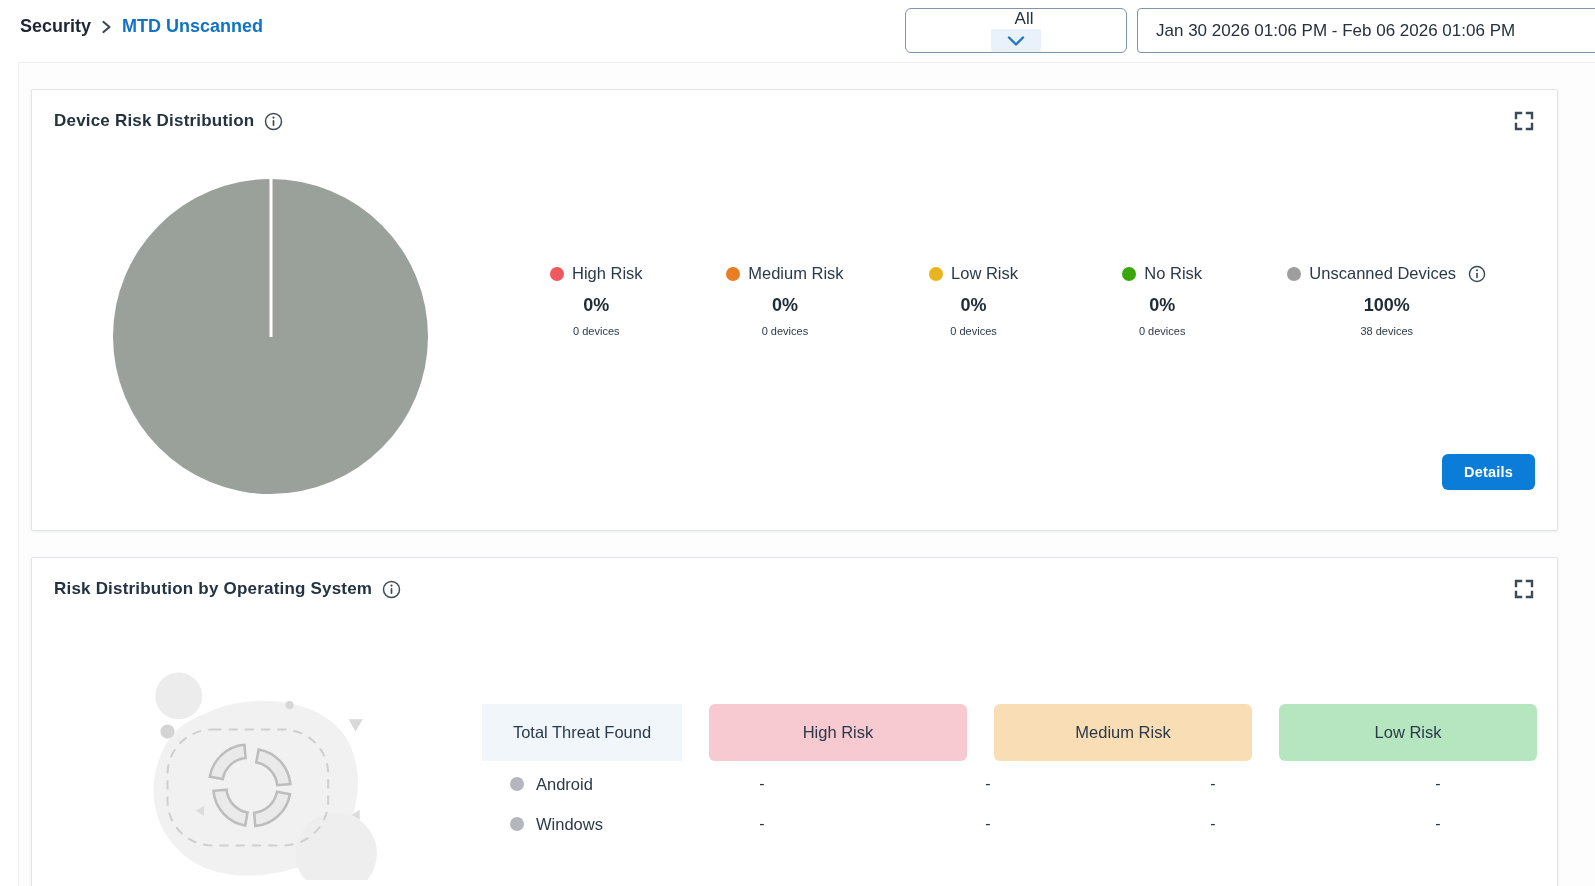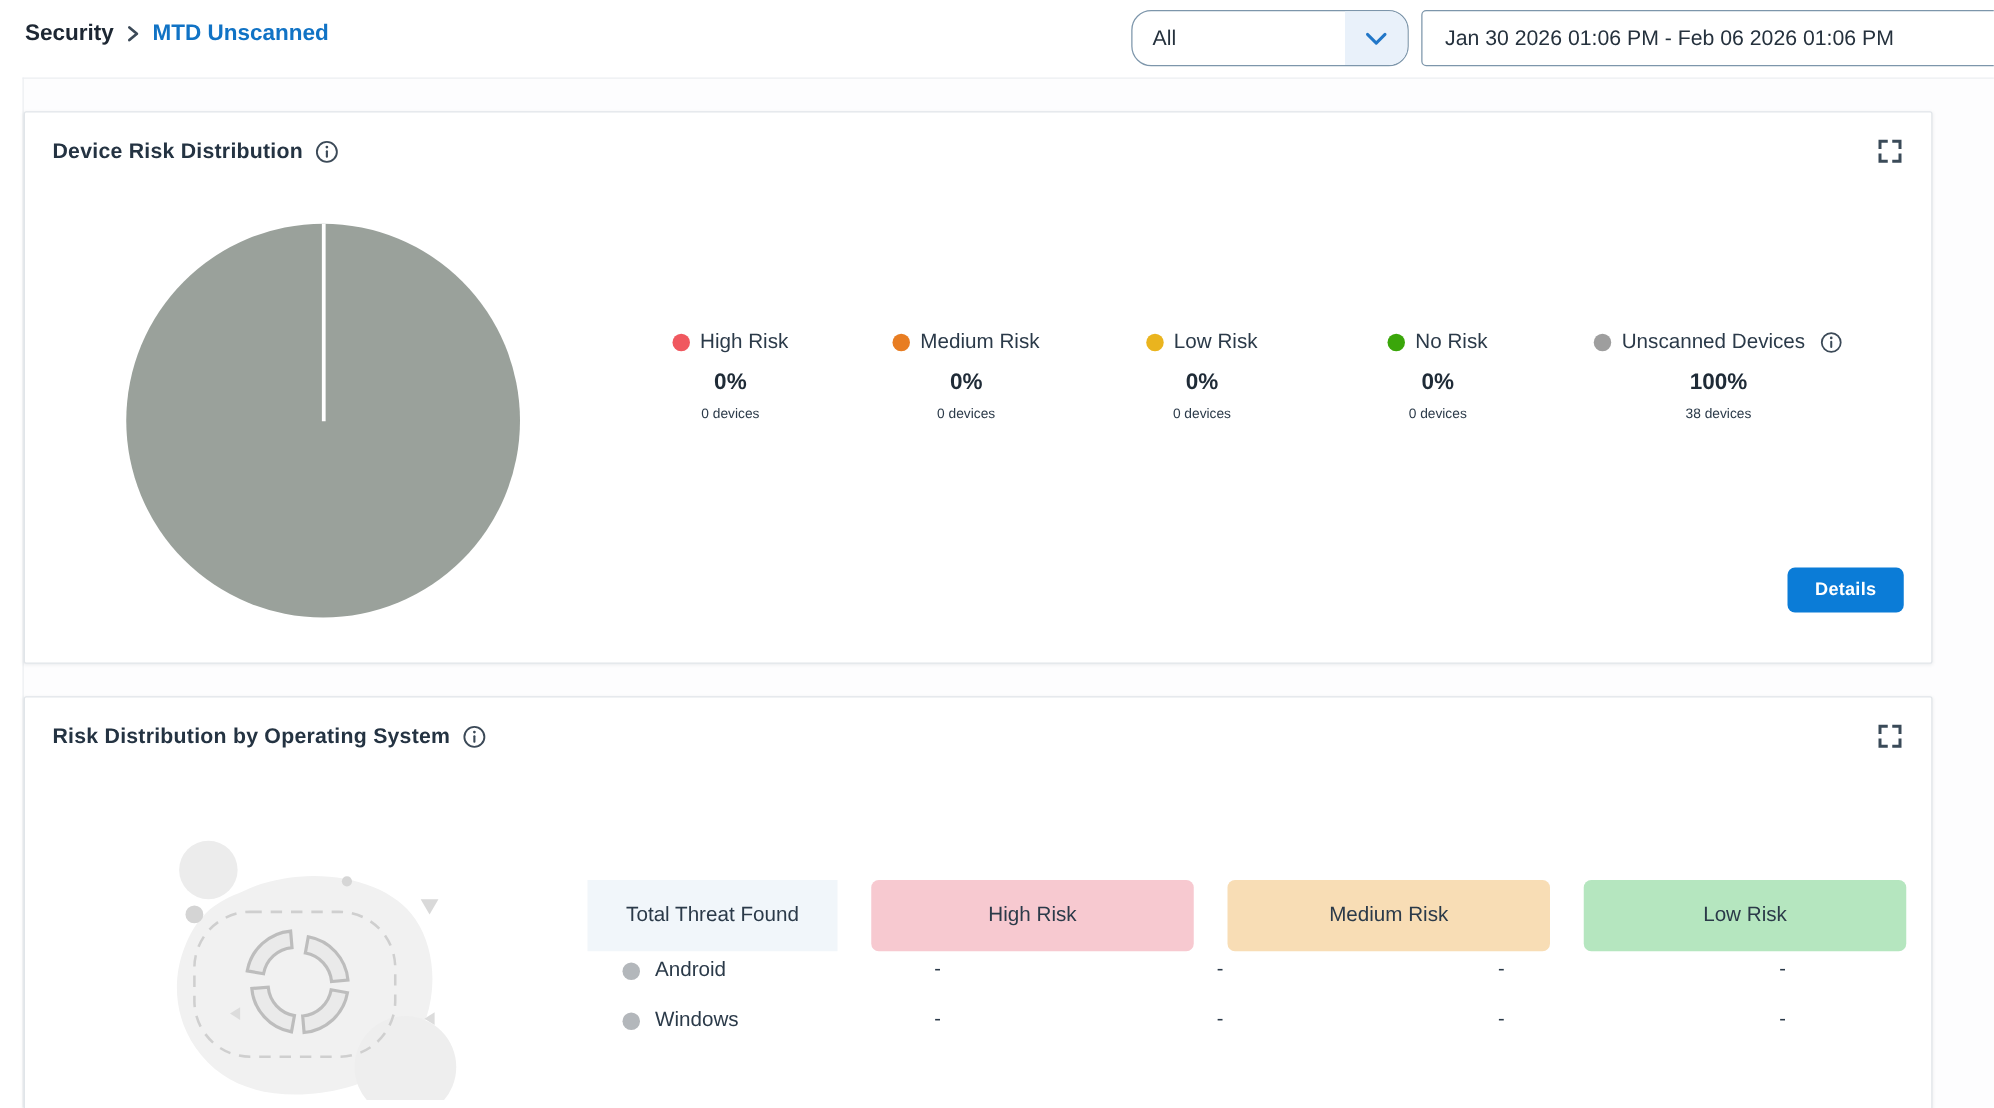--- a/index.html
+++ b/index.html
@@ -7,35 +7,35 @@
     font-family:"Liberation Sans","DejaVu Sans",sans-serif; color:#27323e; }
 
   
   .topbar { position:relative; height:62px; background:#ffffff; }
   .breadcrumb { position:absolute; left:20px; top:16px; display:flex; align-items:center; gap:10px; }
   .crumb-section { font-size:18px; font-weight:bold; color:#1d2733; }
   .crumb-sep { display:flex; align-items:center; }
   .crumb-page { font-size:18px; font-weight:bold; color:#1173c5; cursor:pointer; }
 
   .scope-select { position:absolute; left:905px; top:8px; width:222px; height:45px;
-    border:1px solid #7d96ab; border-radius:16px; background:#ffffff; display:flex;
-    align-items:center; cursor:pointer; overflow:hidden; }
+    border:1px solid #7d96ab; border-radius:6px; background:#ffffff; display:flex;
+    align-items:center; cursor:pointer; overflow:hidden;flex-direction:column; }
   .scope-value { flex:1; padding-left:16px; font-size:17px; color:#25313d; }
   .scope-caret { width:50px; height:100%; background:#e9f1fa; display:flex; align-items:center; justify-content:center; }
 
   .date-range { position:absolute; left:1137px; top:8px; width:480px; height:45px;
     border:1px solid #7d96ab; border-radius:4px; background:#ffffff; display:flex;
     align-items:center; padding:0 18px; font-size:17px; color:#25313d; cursor:pointer; }
 
   
   .panel { position:absolute; top:62px; left:18px; right:0; bottom:0;
     background:#fdfdfe; border-top:1px solid #ebeef1; border-left:1px solid #ebeef1; }
 
   .card { background:#ffffff; border:1px solid #e1e5e9; border-radius:2px;
-    box-shadow:0 1px 3px rgba(40,50,60,.08); width:1527px; position:relative; }
+    box-shadow:0 1px 3px rgba(40,50,60,.08); margin-left:12px; width:1527px; position:relative; }
   .card-head { display:flex; align-items:center; padding:20px 22px 0 22px; }
   .card-title { font-size:17px; font-weight:bold; color:#243342; letter-spacing:.2px; }
   .info-icon { margin-left:10px; display:flex; align-items:center; }
   .expand-btn { margin-left:auto; cursor:pointer; display:flex; align-items:center; }
 
   
   .card-risk { margin-top:26px; height:442px; }
   .risk-body { position:relative; height:380px; }
   .pie-wrap { position:absolute; left:81px; top:47px; width:315px; height:315px; }
   .pie { width:315px; height:315px; border-radius:50%; position:relative; }
@@ -60,21 +60,21 @@
   .os-body { display:flex; }
   .illus-box { width:450px; display:flex; justify-content:center; padding-top:40px; }
   .os-table { flex:1; margin:104px 20px 0 0; }
   .tbl-header { display:flex; height:57px; }
   .hd-os { width:180px; background:#f1f6fa; display:flex; flex-direction:column;
     justify-content:center; padding-left:30px; font-size:16.5px; color:#2b3a49; line-height:1.35; }
   .hd-total { width:200px; background:#f1f6fa; display:flex; align-items:center;
     justify-content:center; font-size:16.5px; color:#2b3a49; }
   .hd-chip { flex:1; margin-left:27px; border-radius:6px; display:flex; align-items:center;
     justify-content:center; font-size:16.5px; color:#2b3a49; }
-  .tbl-row { display:flex; align-items:flex-start; height:34px; margin-top:6px; }
+  .tbl-row { display:flex; align-items:center; height:34px; margin-top:6px; }
   .cell-os { width:180px; display:flex; align-items:center; gap:12px; padding-left:28px;
     font-size:16.5px; color:#2b3a49; }
   .os-dot { width:14px; height:14px; border-radius:50%; background:#b3b7bb; flex:none; }
   .cell-total { width:200px; text-align:center; font-size:16px; color:#2b3a49; }
   .cell-risk { flex:1; margin-left:27px; text-align:center; font-size:16px; color:#2b3a49; }
 </style>
 </head>
 <body>
 
 <div class="topbar">

